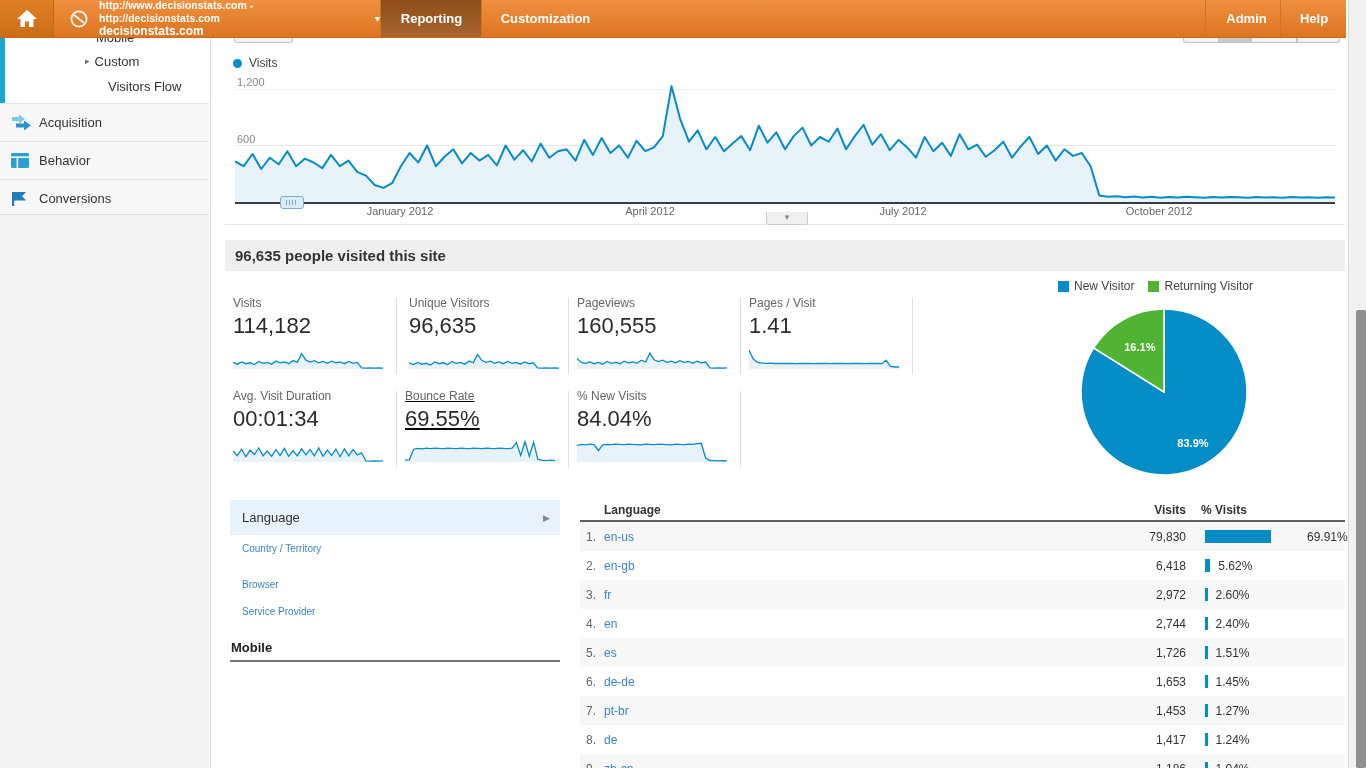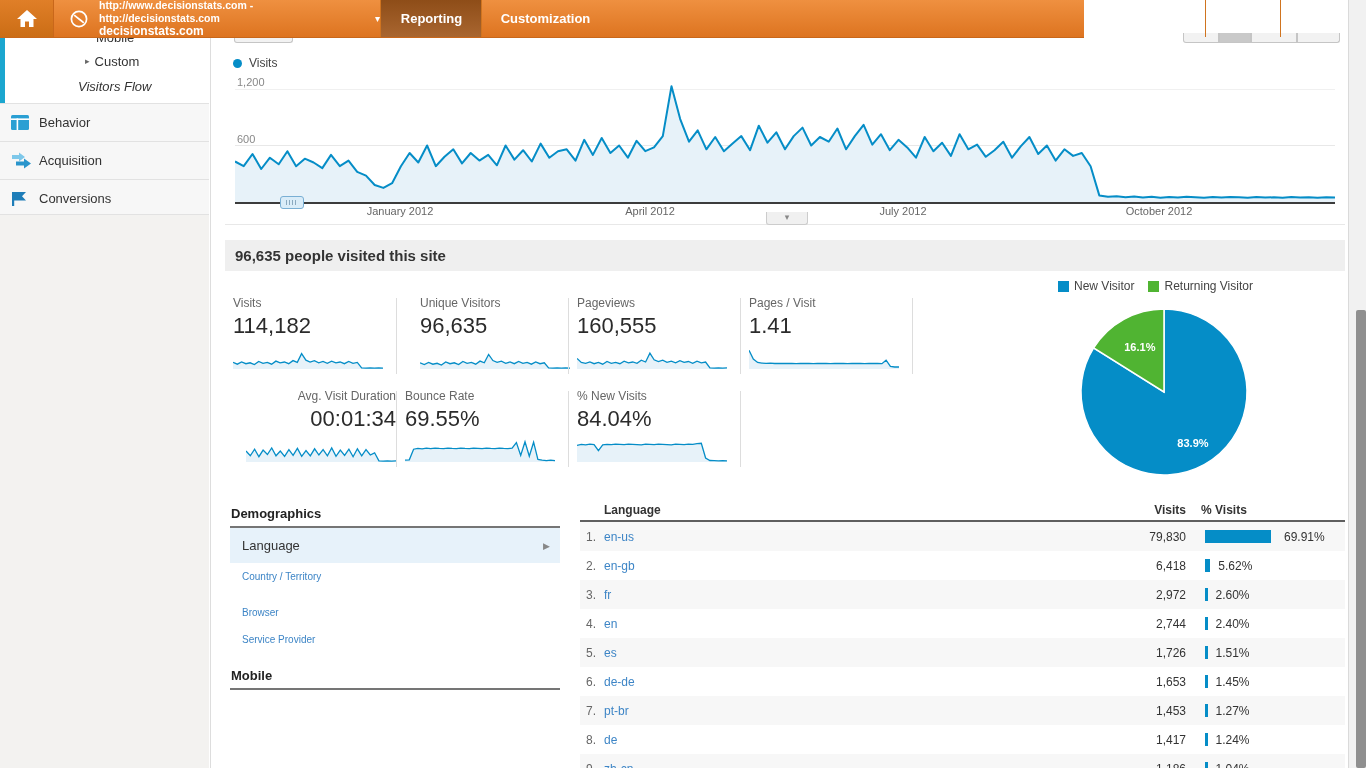--- a/index.html
+++ b/index.html
@@ -1,21 +1,21 @@
 <!DOCTYPE html>
 <html><head>
 <meta charset="utf-8">
 <style>
   html,body{margin:0;padding:0;background:#fff;}
   .screen{position:relative;width:1366px;height:768px;overflow:hidden;
           font-family:"Liberation Sans",sans-serif;background:#fff;}
   .abs{position:absolute;}
 
   
-  .topbar{left:0;top:0;width:1084px;height:37px;z-index:50;
+  .topbar{left:0;top:0;width:1346px;height:37px;z-index:50;
           background:linear-gradient(#ef9040,#dd7420);border-bottom:1px solid #c9671a;}
   .home-tile{left:0;top:0;width:53px;height:37px;background:linear-gradient(#e07f28,#cb6d15);
              border-right:1px solid #c9671a;display:flex;align-items:center;justify-content:center;cursor:pointer;}
   .account{left:53px;top:0;width:327px;height:37px;display:flex;align-items:center;cursor:pointer;}
   .globe{margin-left:16px;margin-right:10px;flex:0 0 auto;}
   .acct-lines{color:#fff;line-height:13px;}
   .acct-l1{font-size:10.5px;font-weight:bold;}
   .acct-l2{font-size:12px;font-weight:bold;}
   .acct-caret{color:#fff;font-size:10px;margin-left:14px;}
   .tab{top:0;height:37px;display:flex;align-items:center;justify-content:center;
@@ -98,42 +98,42 @@
 
   <div class="abs sidebar">
     <div class="abs aud-indicator"></div>
     <div class="abs aud-item" style="top:24px;padding-left:96px;">
       <span>Mobile</span>
     </div>
     <div class="abs aud-item" style="top:48px;padding-left:85px;">
       <span class="aud-caret">▸</span>
       <span>Custom</span>
     </div>
-    <div class="abs aud-item" style="top:73px;padding-left:78px;font-style:italic;">
+    <div class="abs aud-item" style="top:73px;padding-left:108px;">
       <span>Visitors Flow</span>
     </div>
     <div class="abs side-sections">
+        <div class="side-row">
+          <span class="icn">
+            <svg width="22" height="17">
+              <path d="M1 3 h7 v-2.4 l6 4.4 -6 4.4 V7 H1 Z" fill="#7ec8ea"></path>
+              <path d="M5 9.5 h8 v-3 l7 5 -7 5 v-3 H5 Z" fill="#2a95cc"></path>
+            </svg>
+          </span>
+          <span>Acquisition</span>
+        </div>
         <div class="side-row">
           <span class="icn">
             <svg width="18" height="15">
               <rect width="18" height="15" rx="1.5" fill="#2a9fd3"></rect>
               <rect x="0" y="3.4" width="18" height="1.6" fill="#fff"></rect>
               <rect x="5.6" y="3.4" width="1.6" height="12" fill="#fff"></rect>
             </svg>
           </span>
           <span>Behavior</span>
-        </div>
-        <div class="side-row">
-          <span class="icn">
-            <svg width="22" height="17">
-              <path d="M1 3 h7 v-2.4 l6 4.4 -6 4.4 V7 H1 Z" fill="#7ec8ea"></path>
-              <path d="M5 9.5 h8 v-3 l7 5 -7 5 v-3 H5 Z" fill="#2a95cc"></path>
-            </svg>
-          </span>
-          <span>Acquisition</span>
         </div>
         <div class="side-row">
           <span class="icn">
             <svg width="17" height="15">
               <path d="M1 1 h14 l-4 4.2 4 4.2 H1 Z" fill="#1e7db8"></path>
               <rect x="1" y="1" width="2.2" height="14" fill="#1e7db8"></rect>
             </svg>
           </span>
           <span>Conversions</span>
         </div>
@@ -190,21 +190,21 @@
   <div id="metrics">
       <div class="abs metric-card" style="left:233px;top:296px;">
         <div class="metric-label">Visits</div>
         <div class="metric-value">114,182</div>
         <div style="margin-top:5px;"><svg width="150" height="26">
             <path d="M0,25 L0.0,18.4 L4.3,20.2 L8.6,18.0 L12.9,19.7 L17.1,18.8 L21.4,20.6 L25.7,17.5 L30.0,19.3 L34.3,18.4 L38.6,20.2 L42.9,17.1 L47.1,18.8 L51.4,18.0 L55.7,19.7 L60.0,16.6 L64.3,18.4 L68.6,9.6 L72.9,16.2 L77.1,18.0 L81.4,16.6 L85.7,18.8 L90.0,17.5 L94.3,19.3 L98.6,17.1 L102.9,18.8 L107.1,18.0 L111.4,19.7 L115.7,17.5 L120.0,19.3 L124.3,18.4 L128.6,23.9 L132.9,24.1 L137.1,23.9 L141.4,24.1 L145.7,23.9 L150.0,24.1 L150,25 Z" fill="#e7f2f9"></path>
             <path d="M0.0,18.4 L4.3,20.2 L8.6,18.0 L12.9,19.7 L17.1,18.8 L21.4,20.6 L25.7,17.5 L30.0,19.3 L34.3,18.4 L38.6,20.2 L42.9,17.1 L47.1,18.8 L51.4,18.0 L55.7,19.7 L60.0,16.6 L64.3,18.4 L68.6,9.6 L72.9,16.2 L77.1,18.0 L81.4,16.6 L85.7,18.8 L90.0,17.5 L94.3,19.3 L98.6,17.1 L102.9,18.8 L107.1,18.0 L111.4,19.7 L115.7,17.5 L120.0,19.3 L124.3,18.4 L128.6,23.9 L132.9,24.1 L137.1,23.9 L141.4,24.1 L145.7,23.9 L150.0,24.1 " fill="none" stroke="#058dc7" stroke-width="1.3"></path>
           </svg></div>
       </div>
       <div class="abs metric-divider" style="left:396px;top:298px;height:76px;"></div>
-      <div class="abs metric-card" style="left:420px;top:296px;">
+      <div class="abs metric-card" style="left:409px;top:296px;">
         <div class="metric-label">Unique Visitors</div>
         <div class="metric-value">96,635</div>
         <div style="margin-top:5px;"><svg width="150" height="26">
             <path d="M0,25 L0.0,18.8 L4.3,20.6 L8.6,18.4 L12.9,20.2 L17.1,19.3 L21.4,21.0 L25.7,18.0 L30.0,19.7 L34.3,18.8 L38.6,20.6 L42.9,17.5 L47.1,19.3 L51.4,18.4 L55.7,20.2 L60.0,17.1 L64.3,18.8 L68.6,10.5 L72.9,16.6 L77.1,18.4 L81.4,17.1 L85.7,19.3 L90.0,18.0 L94.3,19.7 L98.6,17.5 L102.9,19.3 L107.1,18.4 L111.4,20.2 L115.7,18.0 L120.0,19.7 L124.3,18.8 L128.6,23.9 L132.9,24.1 L137.1,23.9 L141.4,24.1 L145.7,23.9 L150.0,24.1 L150,25 Z" fill="#e7f2f9"></path>
             <path d="M0.0,18.8 L4.3,20.6 L8.6,18.4 L12.9,20.2 L17.1,19.3 L21.4,21.0 L25.7,18.0 L30.0,19.7 L34.3,18.8 L38.6,20.6 L42.9,17.5 L47.1,19.3 L51.4,18.4 L55.7,20.2 L60.0,17.1 L64.3,18.8 L68.6,10.5 L72.9,16.6 L77.1,18.4 L81.4,17.1 L85.7,19.3 L90.0,18.0 L94.3,19.7 L98.6,17.5 L102.9,19.3 L107.1,18.4 L111.4,20.2 L115.7,18.0 L120.0,19.7 L124.3,18.8 L128.6,23.9 L132.9,24.1 L137.1,23.9 L141.4,24.1 L145.7,23.9 L150.0,24.1 " fill="none" stroke="#058dc7" stroke-width="1.3"></path>
           </svg></div>
       </div>
       <div class="abs metric-divider" style="left:568px;top:298px;height:76px;"></div>
       <div class="abs metric-card" style="left:577px;top:296px;">
         <div class="metric-label">Pageviews</div>
@@ -217,51 +217,50 @@
       <div class="abs metric-divider" style="left:740px;top:298px;height:76px;"></div>
       <div class="abs metric-card" style="left:749px;top:296px;">
         <div class="metric-label">Pages / Visit</div>
         <div class="metric-value">1.41</div>
         <div style="margin-top:5px;"><svg width="150" height="26">
             <path d="M0,25 L0.0,6.3 L4.3,15.1 L8.6,18.4 L12.9,19.1 L17.1,19.3 L21.4,19.1 L25.7,19.5 L30.0,19.3 L34.3,19.5 L38.6,19.3 L42.9,19.5 L47.1,19.7 L51.4,19.5 L55.7,19.3 L60.0,19.5 L64.3,19.7 L68.6,19.5 L72.9,19.3 L77.1,19.5 L81.4,19.7 L85.7,19.5 L90.0,19.3 L94.3,19.5 L98.6,19.7 L102.9,19.5 L107.1,19.3 L111.4,19.5 L115.7,19.7 L120.0,19.5 L124.3,19.3 L128.6,19.5 L132.9,19.7 L137.1,16.2 L141.4,22.4 L145.7,23.0 L150.0,23.0 L150,25 Z" fill="#e7f2f9"></path>
             <path d="M0.0,6.3 L4.3,15.1 L8.6,18.4 L12.9,19.1 L17.1,19.3 L21.4,19.1 L25.7,19.5 L30.0,19.3 L34.3,19.5 L38.6,19.3 L42.9,19.5 L47.1,19.7 L51.4,19.5 L55.7,19.3 L60.0,19.5 L64.3,19.7 L68.6,19.5 L72.9,19.3 L77.1,19.5 L81.4,19.7 L85.7,19.5 L90.0,19.3 L94.3,19.5 L98.6,19.7 L102.9,19.5 L107.1,19.3 L111.4,19.5 L115.7,19.7 L120.0,19.5 L124.3,19.3 L128.6,19.5 L132.9,19.7 L137.1,16.2 L141.4,22.4 L145.7,23.0 L150.0,23.0 " fill="none" stroke="#058dc7" stroke-width="1.3"></path>
           </svg></div>
       </div>
       <div class="abs metric-divider" style="left:912px;top:298px;height:76px;"></div>
-      <div class="abs metric-card" style="left:233px;top:389px;text-align:right;">
+      <div class="abs metric-card" style="left:233px;top:389px;">
         <div class="metric-label">Avg. Visit Duration</div>
         <div class="metric-value">00:01:34</div>
         <div style="margin-top:5px;"><svg width="150" height="26">
             <path d="M0,25 L0.0,14.0 L4.3,18.8 L8.6,12.2 L12.9,19.7 L17.1,13.1 L21.4,17.5 L25.7,10.9 L30.0,18.8 L34.3,14.0 L38.6,19.3 L42.9,12.7 L47.1,18.4 L51.4,11.4 L55.7,19.3 L60.0,13.6 L64.3,18.8 L68.6,11.8 L72.9,18.0 L77.1,12.7 L81.4,18.8 L85.7,10.9 L90.0,19.3 L94.3,13.1 L98.6,18.4 L102.9,12.2 L107.1,19.7 L111.4,11.8 L115.7,18.8 L120.0,12.7 L124.3,18.0 L128.6,15.8 L132.9,23.9 L137.1,24.1 L141.4,23.9 L145.7,24.1 L150.0,23.9 L150,25 Z" fill="#e7f2f9"></path>
             <path d="M0.0,14.0 L4.3,18.8 L8.6,12.2 L12.9,19.7 L17.1,13.1 L21.4,17.5 L25.7,10.9 L30.0,18.8 L34.3,14.0 L38.6,19.3 L42.9,12.7 L47.1,18.4 L51.4,11.4 L55.7,19.3 L60.0,13.6 L64.3,18.8 L68.6,11.8 L72.9,18.0 L77.1,12.7 L81.4,18.8 L85.7,10.9 L90.0,19.3 L94.3,13.1 L98.6,18.4 L102.9,12.2 L107.1,19.7 L111.4,11.8 L115.7,18.8 L120.0,12.7 L124.3,18.0 L128.6,15.8 L132.9,23.9 L137.1,24.1 L141.4,23.9 L145.7,24.1 L150.0,23.9 " fill="none" stroke="#058dc7" stroke-width="1.3"></path>
           </svg></div>
       </div>
       <div class="abs metric-divider" style="left:396px;top:391px;height:76px;"></div>
-      <div class="abs metric-card" style="left:405px;top:389px;">
+      <div class="abs metric-card" style="left:405px;top:389px;text-decoration:underline;">
         <div class="metric-label">Bounce Rate</div>
         <div class="metric-value">69.55%</div>
         <div style="margin-top:5px;"><svg width="150" height="26">
             <path d="M0,25 L0.0,23.2 L4.3,22.8 L8.6,12.2 L12.9,11.4 L17.1,11.8 L21.4,11.1 L25.7,11.6 L30.0,11.1 L34.3,11.4 L38.6,11.6 L42.9,11.1 L47.1,11.4 L51.4,11.6 L55.7,11.1 L60.0,11.4 L64.3,11.6 L68.6,11.1 L72.9,11.4 L77.1,11.6 L81.4,11.1 L85.7,11.4 L90.0,11.6 L94.3,11.1 L98.6,11.4 L102.9,11.6 L107.1,11.1 L111.4,5.6 L115.7,18.4 L120.0,4.8 L124.3,19.3 L128.6,5.2 L132.9,22.4 L137.1,23.2 L141.4,23.7 L145.7,23.2 L150.0,23.7 L150,25 Z" fill="#e7f2f9"></path>
             <path d="M0.0,23.2 L4.3,22.8 L8.6,12.2 L12.9,11.4 L17.1,11.8 L21.4,11.1 L25.7,11.6 L30.0,11.1 L34.3,11.4 L38.6,11.6 L42.9,11.1 L47.1,11.4 L51.4,11.6 L55.7,11.1 L60.0,11.4 L64.3,11.6 L68.6,11.1 L72.9,11.4 L77.1,11.6 L81.4,11.1 L85.7,11.4 L90.0,11.6 L94.3,11.1 L98.6,11.4 L102.9,11.6 L107.1,11.1 L111.4,5.6 L115.7,18.4 L120.0,4.8 L124.3,19.3 L128.6,5.2 L132.9,22.4 L137.1,23.2 L141.4,23.7 L145.7,23.2 L150.0,23.7 " fill="none" stroke="#058dc7" stroke-width="1.3"></path>
           </svg></div>
       </div>
       <div class="abs metric-divider" style="left:568px;top:391px;height:76px;"></div>
       <div class="abs metric-card" style="left:577px;top:389px;">
         <div class="metric-label">% New Visits</div>
         <div class="metric-value">84.04%</div>
         <div style="margin-top:5px;"><svg width="150" height="26">
             <path d="M0,25 L0.0,8.3 L4.3,7.4 L8.6,7.8 L12.9,7.2 L17.1,7.6 L21.4,13.6 L25.7,7.8 L30.0,7.4 L34.3,7.6 L38.6,7.2 L42.9,7.4 L47.1,7.6 L51.4,7.2 L55.7,7.4 L60.0,7.6 L64.3,7.8 L68.6,7.2 L72.9,7.4 L77.1,7.6 L81.4,7.2 L85.7,7.4 L90.0,7.6 L94.3,7.8 L98.6,7.2 L102.9,7.4 L107.1,7.6 L111.4,7.2 L115.7,7.4 L120.0,6.7 L124.3,6.3 L128.6,21.0 L132.9,23.5 L137.1,23.7 L141.4,23.9 L145.7,23.7 L150.0,23.9 L150,25 Z" fill="#e7f2f9"></path>
             <path d="M0.0,8.3 L4.3,7.4 L8.6,7.8 L12.9,7.2 L17.1,7.6 L21.4,13.6 L25.7,7.8 L30.0,7.4 L34.3,7.6 L38.6,7.2 L42.9,7.4 L47.1,7.6 L51.4,7.2 L55.7,7.4 L60.0,7.6 L64.3,7.8 L68.6,7.2 L72.9,7.4 L77.1,7.6 L81.4,7.2 L85.7,7.4 L90.0,7.6 L94.3,7.8 L98.6,7.2 L102.9,7.4 L107.1,7.6 L111.4,7.2 L115.7,7.4 L120.0,6.7 L124.3,6.3 L128.6,21.0 L132.9,23.5 L137.1,23.7 L141.4,23.9 L145.7,23.7 L150.0,23.9 " fill="none" stroke="#058dc7" stroke-width="1.3"></path>
           </svg></div>
       </div>
       <div class="abs metric-divider" style="left:740px;top:391px;height:76px;"></div>
     </div>
 
   <div class="abs demo-panel" id="demo-panel">
-      <div class="demo-title">Demographics</div>
       <div class="demo-sel">
         <span>Language</span>
         <span class="arr">▶</span>
       </div>
       <div class="demo-link">Country / Territory</div>
       <div class="demo-gap"></div>
       <div class="demo-link">Browser</div>
       <div class="demo-link">Service Provider</div>
       <div class="demo-gap"></div>
       <div class="demo-title">Mobile</div>
@@ -272,21 +271,21 @@
       <span class="th-lang">Language</span>
       <span class="th-visits">Visits</span>
       <span class="th-pct">% Visits</span>
     </div>
     <div id="table-rows">
         <div class="trow" style="top:22px;background:#f7f7f7;">
           <div class="rank">1.</div>
           <div class="lang">en-us</div>
           <div class="vis">79,830</div>
           <div class="bar" style="width:66.06495px;"></div>
-          <div class="pctl" style="left:704px;">69.91%</div>
+          <div class="pctl" style="left:727px;">69.91%</div>
         </div>
         <div class="trow" style="top:51px;background:#ffffff;">
           <div class="rank">2.</div>
           <div class="lang">en-gb</div>
           <div class="vis">6,418</div>
           <div class="bar" style="width:5.3109px;"></div>
           <div class="pctl" style="left:638.3109px;">5.62%</div>
         </div>
         <div class="trow" style="top:80px;background:#f7f7f7;">
           <div class="rank">3.</div>

